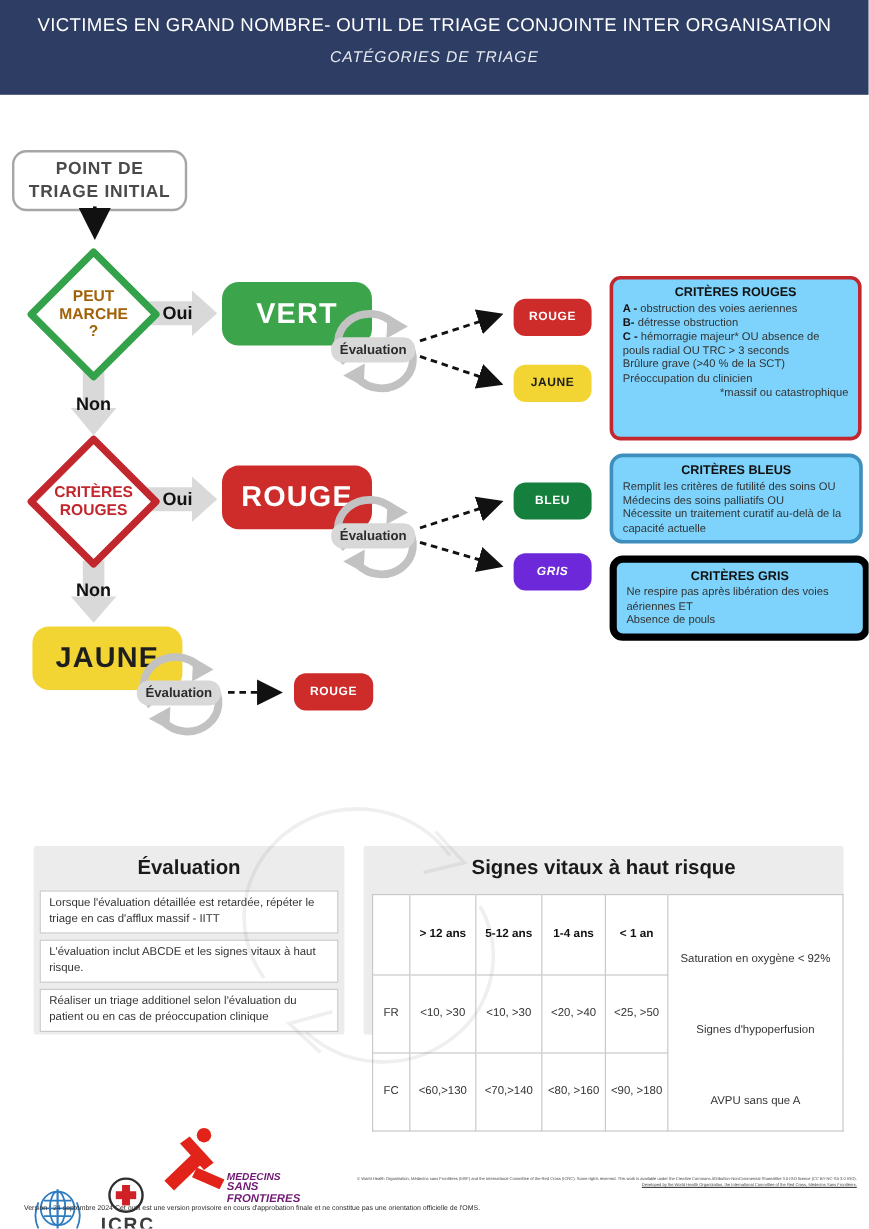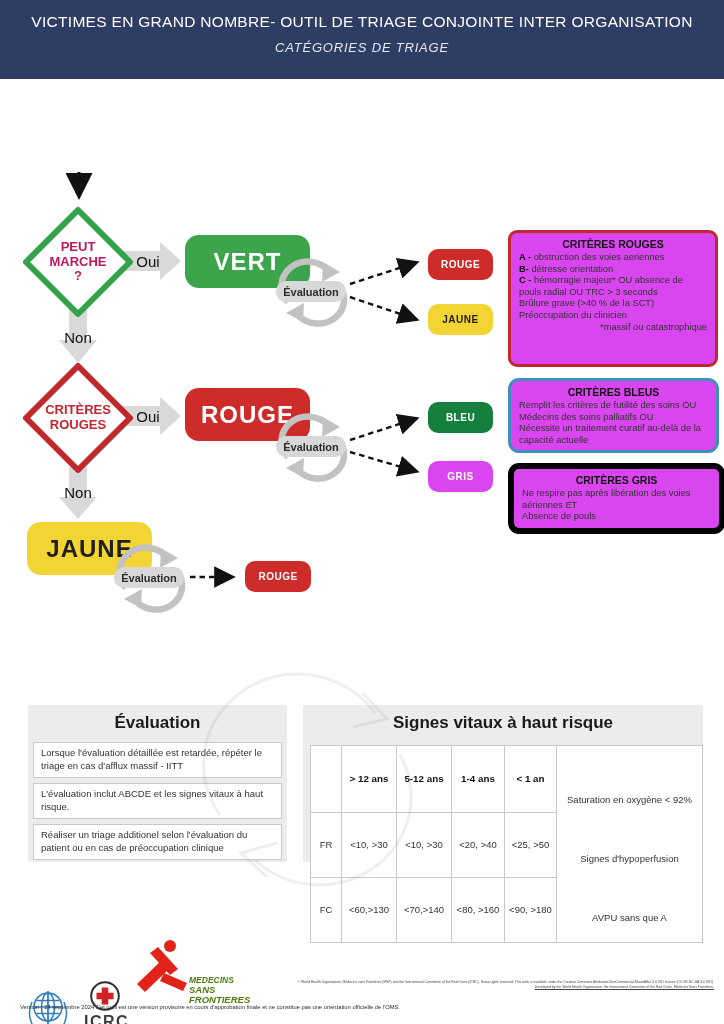--- a/index.html
+++ b/index.html
@@ -22,28 +22,28 @@
   .bigbox{width:125px;height:53px;border-radius:14px;display:flex;align-items:center;justify-content:center;
           font-weight:bold;font-size:24px;letter-spacing:1px;z-index:2;}
   .vert{background:#3CA44A;color:#fff;}
   .rouge{background:#CE2B2B;color:#fff;}
   .jaune{background:#F2D532;color:#1E1E1E;}
   .tag{width:65px;height:31px;border-radius:10px;display:flex;align-items:center;justify-content:center;
        font-weight:bold;font-size:10px;letter-spacing:.5px;z-index:2;}
   .tag-rouge{background:#CE2B2B;color:#fff;}
   .tag-jaune{background:#F2D532;color:#1E1E1E;}
   .tag-bleu{background:#15803d;color:#fff;}
-  .tag-gris{background:#d946ef;color:#fff;}
-  .ouinon{z-index:3;font-weight:normal;font-size:15px;color:#111;width:42px;text-align:center;}
+  .tag-gris{background:#6d28d9;color:#fff;font-style:italic;}
+  .ouinon{z-index:3;font-weight:bold;font-size:15px;color:#111;width:42px;text-align:center;}
 
   .evalwrap{width:90px;height:72px;z-index:3;}
   .evalpill{position:absolute;left:8px;top:25px;width:70px;height:21px;background:#D8D8D8;border-radius:10px;
             display:flex;align-items:center;justify-content:center;font-weight:bold;font-size:11px;color:#2B2B2B;}
 
-  .critbox{background:#d946ef;border-radius:9px;padding:5px 8px 4px 8px;z-index:2;}
+  .critbox{background:#7dd3fc;border-radius:9px;padding:5px 8px 4px 8px;z-index:2;}
   .crit-title{text-align:center;font-weight:bold;font-size:10.5px;color:#111;margin-bottom:2px;}
   .crit-line{font-size:9.3px;color:#333;line-height:1.24;}
   .crit-line b{color:#111;}
   .crit-note{font-size:9.3px;color:#333;text-align:right;margin-top:1px;}
   .b-red{border:3px solid #C2272E;}
   .b-blue{border:3px solid #3E8FBE;border-radius:11px;}
   .b-gray{border:6px solid #000000;border-radius:11px;}
 
   
   .panel{background:#ECECEC;border-radius:2px;z-index:2;}
@@ -55,21 +55,21 @@
   table.vt td,table.vt th{border:1px solid #C9C9C9;font-size:9.5px;color:#333;text-align:center;
            font-weight:normal;padding:0;}
   table.vt th{font-weight:bold;color:#111;font-size:9.8px;}
   td.rowlab{font-weight:bold;color:#111;}
   td.notes{text-align:left;vertical-align:top;padding:36px 2px 0 9px;font-size:9px;}
   .note-line{margin-bottom:19px;white-space:nowrap;margin-top:48px;}
 
   
   .who-text{font-size:9px;font-weight:bold;color:#1B75BB;line-height:1.1;text-align:center;}
   .icrc-text{font-size:16px;font-weight:600;color:#3C3C3C;letter-spacing:1.5px;text-align:center;margin-top:1px;}
-  .msf-text{font-style:italic;font-weight:bold;color:#4d7c0f;line-height:1.05;}
+  .msf-text{font-style:italic;font-weight:bold;color:#701a75;line-height:1.05;}
   .msf-l1{font-size:8.5px;}
   .msf-l2{font-size:9.5px;}
   .cpy{right:10px;top:980px;font-size:3.4px;color:#444;text-align:right;line-height:1.6;white-space:nowrap;}
   .cpy .u{text-decoration:underline;}
   .version{left:20px;top:1004px;font-size:5.8px;color:#2B2B2B;}
 </style>
 </head>
 <body>
 
 <div class="page">
@@ -106,26 +106,30 @@
 
     <g stroke="#111" stroke-width="2.4" stroke-dasharray="5.5 4" fill="none">
       <line x1="350" y1="284" x2="415" y2="263" marker-end="url(#ah)"></line>
       <line x1="350" y1="297" x2="415" y2="319" marker-end="url(#ah)"></line>
       <line x1="350" y1="440" x2="415" y2="419" marker-end="url(#ah)"></line>
       <line x1="350" y1="452" x2="415" y2="471" marker-end="url(#ah)"></line>
       <line x1="190" y1="577" x2="231" y2="577" marker-end="url(#ah)"></line>
     </g>
   </svg>
 
+  <div class="abs startbox">
+    <span>POINT DE</span>
+    <span>TRIAGE INITIAL</span>
+  </div>
 
   <div class="abs diamond" style="left:20px;top:204px;">
     <svg width="116" height="116">
       <polygon points="58,6 110,58 58,110 6,58" fill="#fff" stroke="#34A24A" stroke-width="6" stroke-linejoin="round"></polygon>
     </svg>
-    <div class="dlabel" style="color:#be185d;">
+    <div class="dlabel" style="color:#a16207;">
       <span>PEUT</span>
       <span>MARCHE</span>
       <span>?</span>
     </div>
   </div>
 
   <div class="abs diamond" style="left:20px;top:360px;">
     <svg width="116" height="116">
       <polygon points="58,6 110,58 58,110 6,58" fill="#fff" stroke="#C2272E" stroke-width="6" stroke-linejoin="round"></polygon>
     </svg>
@@ -180,21 +184,21 @@
 
   <div class="abs tag tag-rouge" style="left:428px;top:249px;">ROUGE</div>
   <div class="abs tag tag-jaune" style="left:428px;top:304px;">JAUNE</div>
   <div class="abs tag tag-bleu" style="left:428px;top:402px;">BLEU</div>
   <div class="abs tag tag-gris" style="left:428px;top:461px;">GRIS</div>
   <div class="abs tag tag-rouge" style="left:245px;top:561px;width:66px;">ROUGE</div>
 
   <div class="abs critbox b-red" style="left:508px;top:230px;width:188px;height:122px;">
     <div class="crit-title">CRITÈRES ROUGES</div>
     <div class="crit-line"><b>A - </b><span>obstruction des voies aeriennes</span></div>
-    <div class="crit-line"><b>B- </b><span>détresse orientation</span></div>
+    <div class="crit-line"><b>B- </b><span>détresse obstruction</span></div>
     <div class="crit-line"><b>C - </b><span>hémorragie majeur* OU absence de pouls radial OU TRC &gt; 3 seconds</span></div>
     <div class="crit-line"><b></b><span>Brûlure grave (&gt;40 % de la SCT)</span></div>
     <div class="crit-line"><b></b><span>Préoccupation du clinicien</span></div>
     <div class="crit-note">*massif ou catastrophique</div>
   </div>
 
   <div class="abs critbox b-blue" style="left:508px;top:378px;width:189px;height:60px;">
     <div class="crit-title">CRITÈRES BLEUS</div>
     <div class="crit-line">Remplit les critères de futilité des soins OU</div>
     <div class="crit-line">Médecins des soins palliatifs OU</div>

